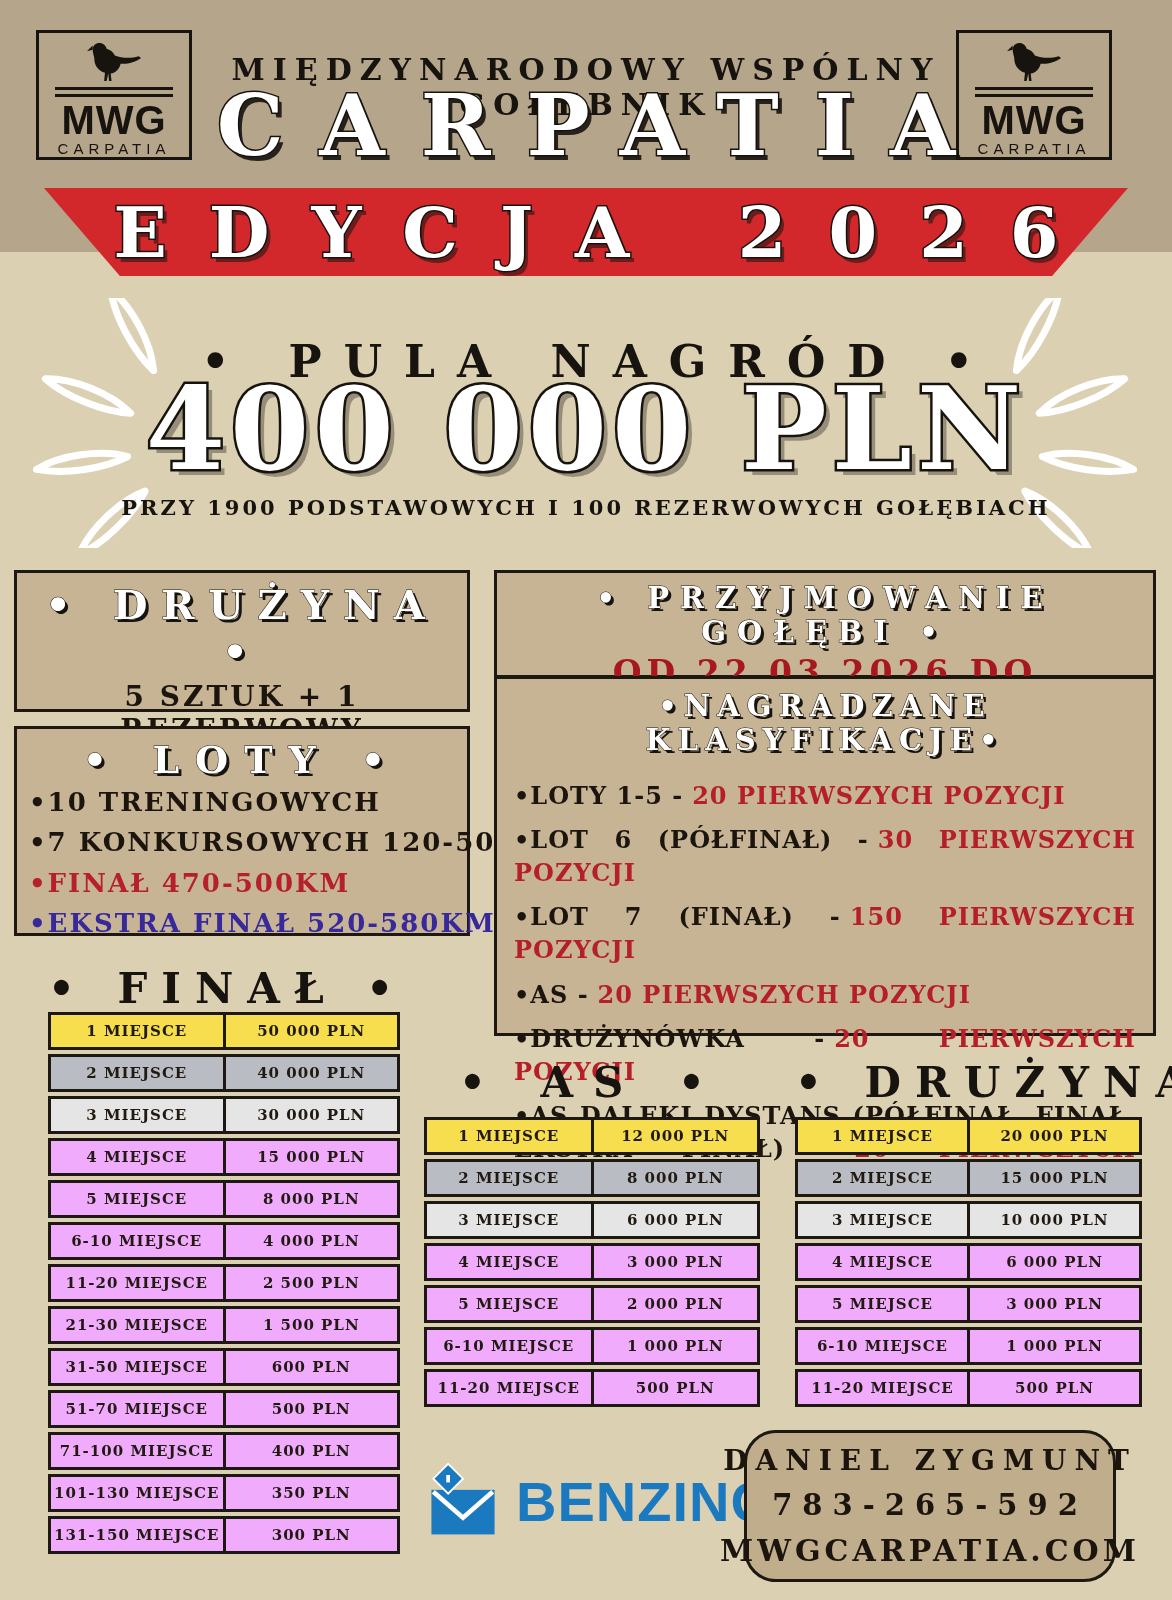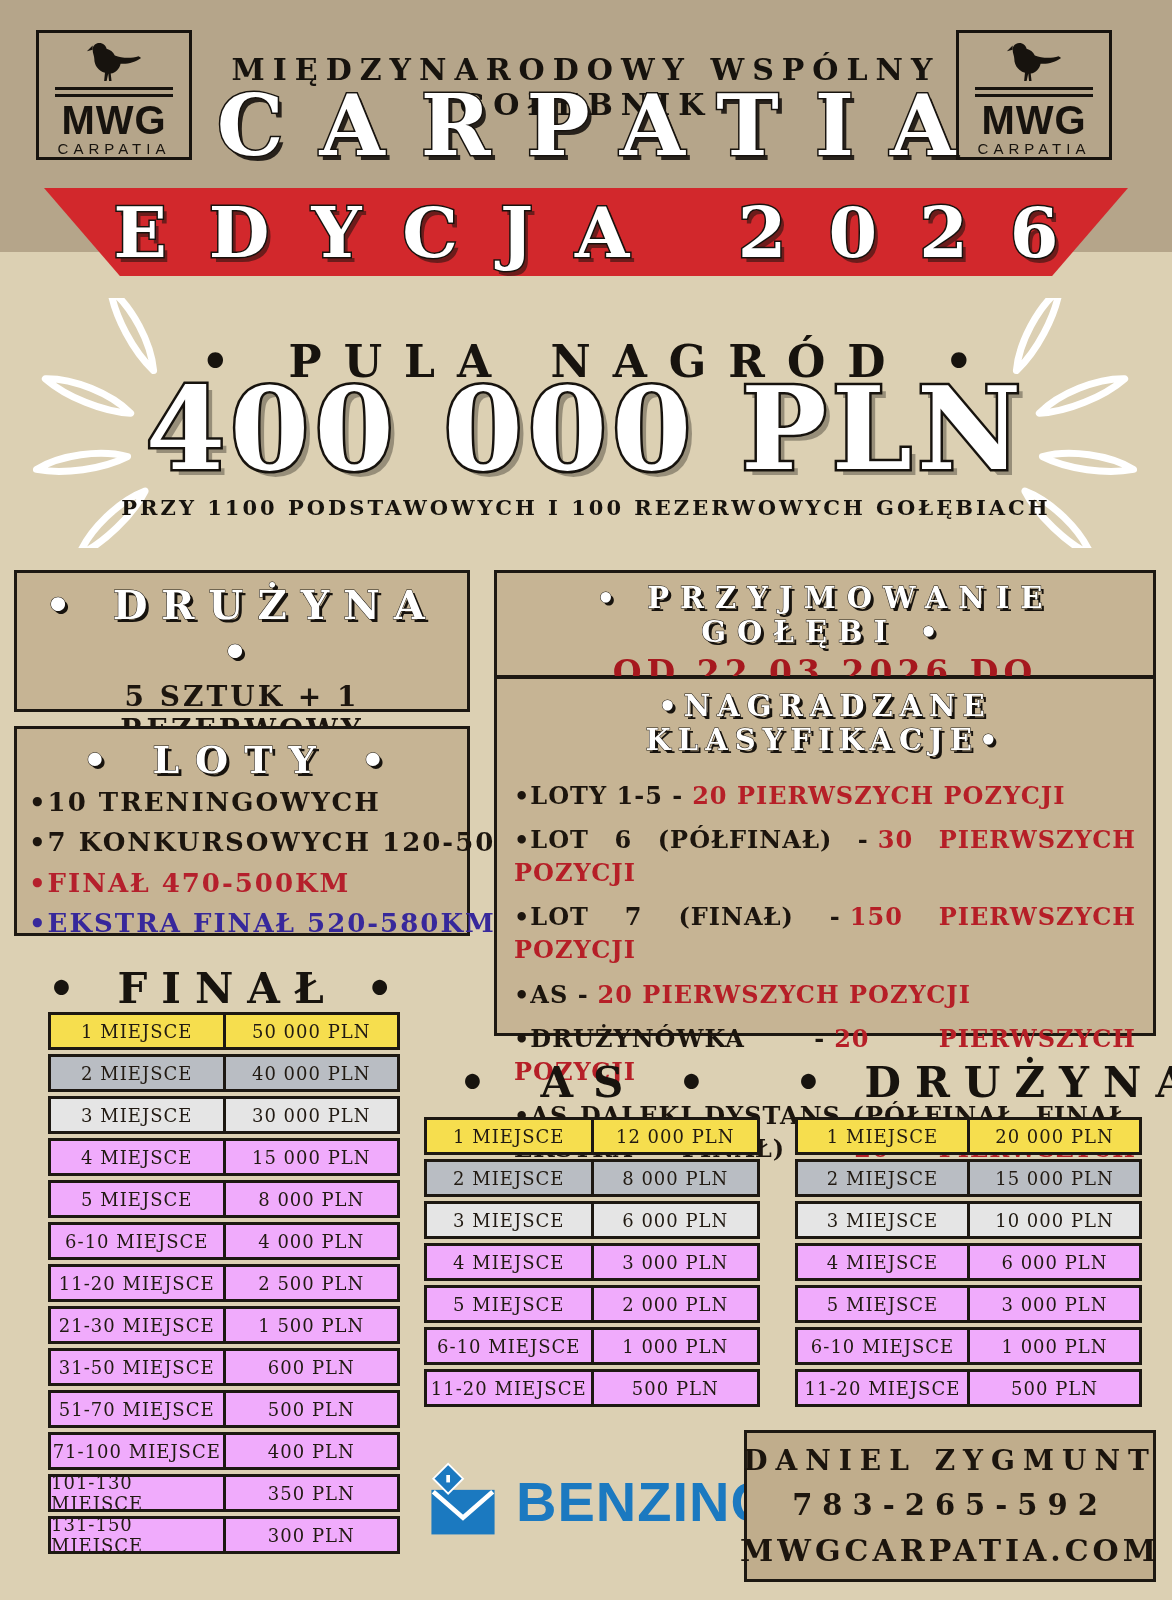--- a/index.html
+++ b/index.html
@@ -117,38 +117,38 @@
 
   .ptable{position:absolute;display:flex;flex-direction:column;gap:4px;}
   .t-final{left:48px;top:1012px;width:352px;}
   .t-as{left:424px;top:1117px;width:336px;}
   .t-team{left:795px;top:1117px;width:347px;}
   .prow{
     display:flex;height:38px;border:3px solid #1d1812;background:#f0abfc;box-sizing:border-box;
   }
   .pcell{
     flex:1 1 50%;display:flex;align-items:center;justify-content:center;
-    font-weight:normal;font-size:18px;letter-spacing:1px;color:#211a12;overflow:hidden;
+    font-weight:bold;font-size:15px;letter-spacing:1px;color:#211a12;overflow:hidden;
   }
   .pcell.prize-cell{border-left:3px solid #1d1812;}
   .prow.gold{background:#f6de4e;}
   .prow.silver{background:#b9bdc3;}
   .prow.bronze{background:#e5e5e5;}
 
   
   .benzing{
     position:absolute;left:424px;top:1462px;display:flex;align-items:center;gap:14px;
   }
   .benzing-name{
     font-family:"Liberation Sans","DejaVu Sans",sans-serif;
     font-weight:bold;font-size:56px;letter-spacing:1px;color:#1b79c0;
   }
   .contact-box{
-    left:744px;top:1430px;width:412px;height:152px;background:#c0ad8c;
-    display:flex;flex-direction:column;align-items:center;justify-content:center;gap:11px;
+    left:744px;top:1430px;width:372px;height:152px;background:#c0ad8c;
+    display:flex;flex-direction:column;align-items:center;justify-content:center;gap:11px;border-radius:32px;
   }
   .contact-name{font-weight:bold;font-size:28px;letter-spacing:8px;white-space:nowrap;}
   .contact-phone{font-weight:bold;font-size:29px;letter-spacing:10px;white-space:nowrap;}
   .contact-site{font-weight:bold;font-size:30px;letter-spacing:4px;white-space:nowrap;}
 </style>
 </head>
 <body>
 
 <div class="poster">
   <div class="top-band"></div>
@@ -198,21 +198,21 @@
     <g fill="none" stroke="#ffffff" stroke-width="7" stroke-linejoin="round">
       <path d="M-46 0 C-20 -11 20 -11 46 0 C20 9 -20 9 -46 0 Z" transform="translate(102,32) rotate(62)"></path>
       <path d="M-46 0 C-20 -11 20 -11 46 0 C20 9 -20 9 -46 0 Z" transform="translate(58,98) rotate(22)"></path>
       <path d="M-46 0 C-20 -11 20 -11 46 0 C20 9 -20 9 -46 0 Z" transform="translate(52,165) rotate(-8)"></path>
       <path d="M-46 0 C-20 -11 20 -11 46 0 C20 9 -20 9 -46 0 Z" transform="translate(82,225) rotate(-44)"></path>
     </g>
   </svg>
 
   <div class="prize-label">• PULA NAGRÓD •</div>
   <div class="prize-amount">400 000 PLN</div>
-  <div class="prize-sub">PRZY 1100 PODSTAWOWYCH I 100 REZERWOWYCH GOŁĘBIACH</div>
+  <div class="prize-sub">PRZY 1900 PODSTAWOWYCH I 100 REZERWOWYCH GOŁĘBIACH</div>
 
   <div class="box team-box">
     <div class="box-title-white">• DRUŻYNA •</div>
     <div class="team-line">5 SZTUK + 1 REZERWOWY</div>
     <div class="team-line second">1 SZT. - 500ZŁ</div>
   </div>
 
   <div class="box flights-box">
     <span class="box-title-white">• LOTY •</span>
     <div>

